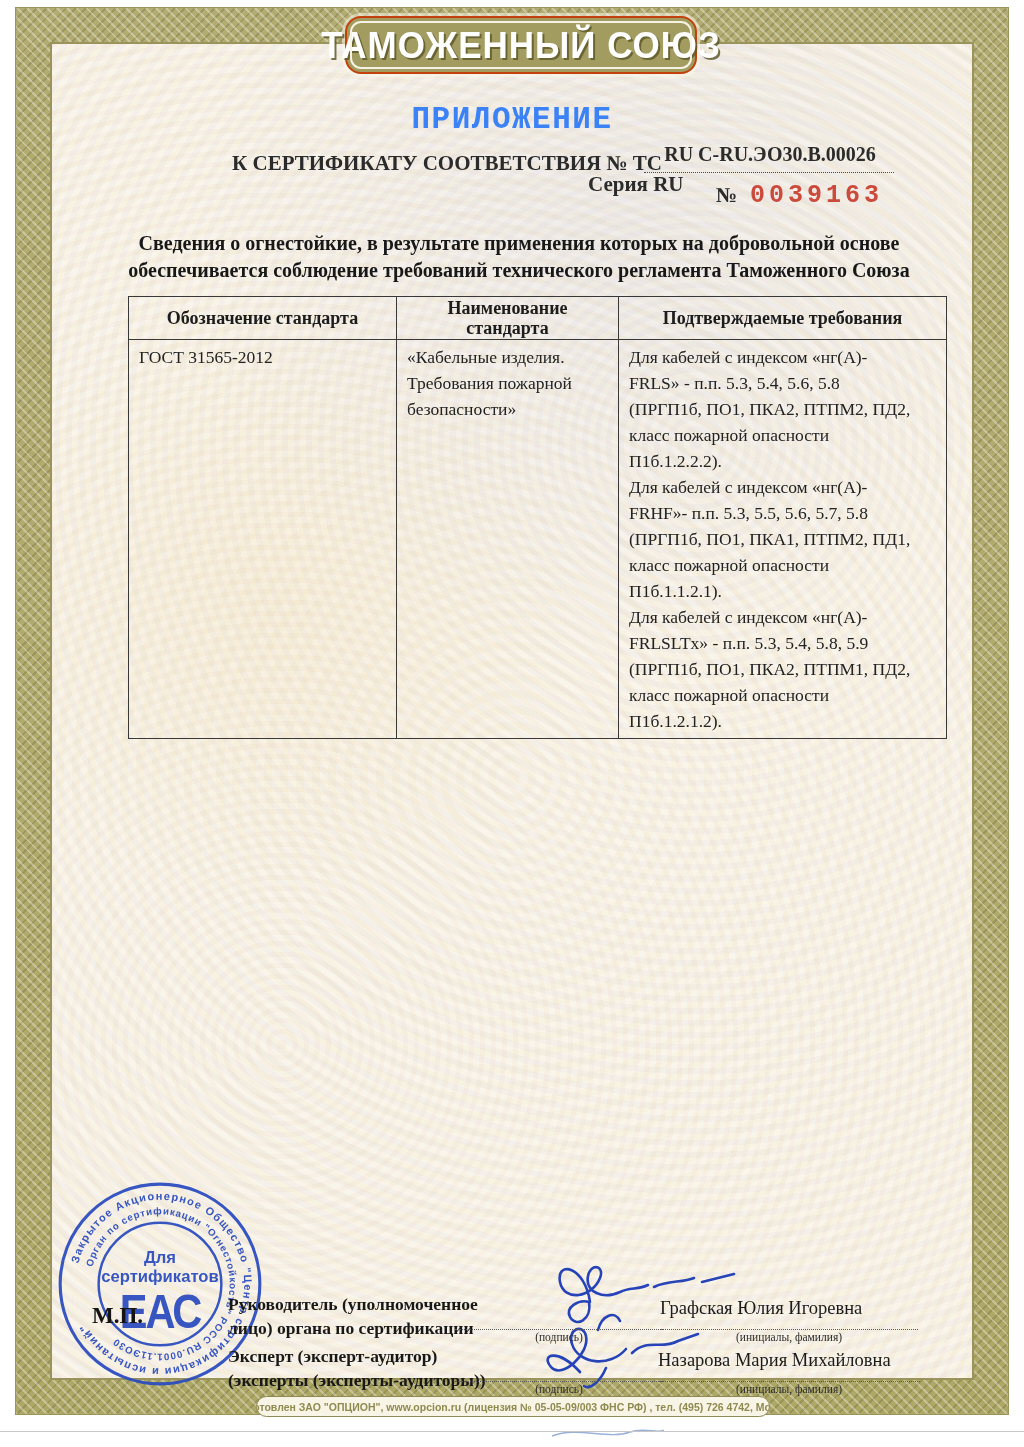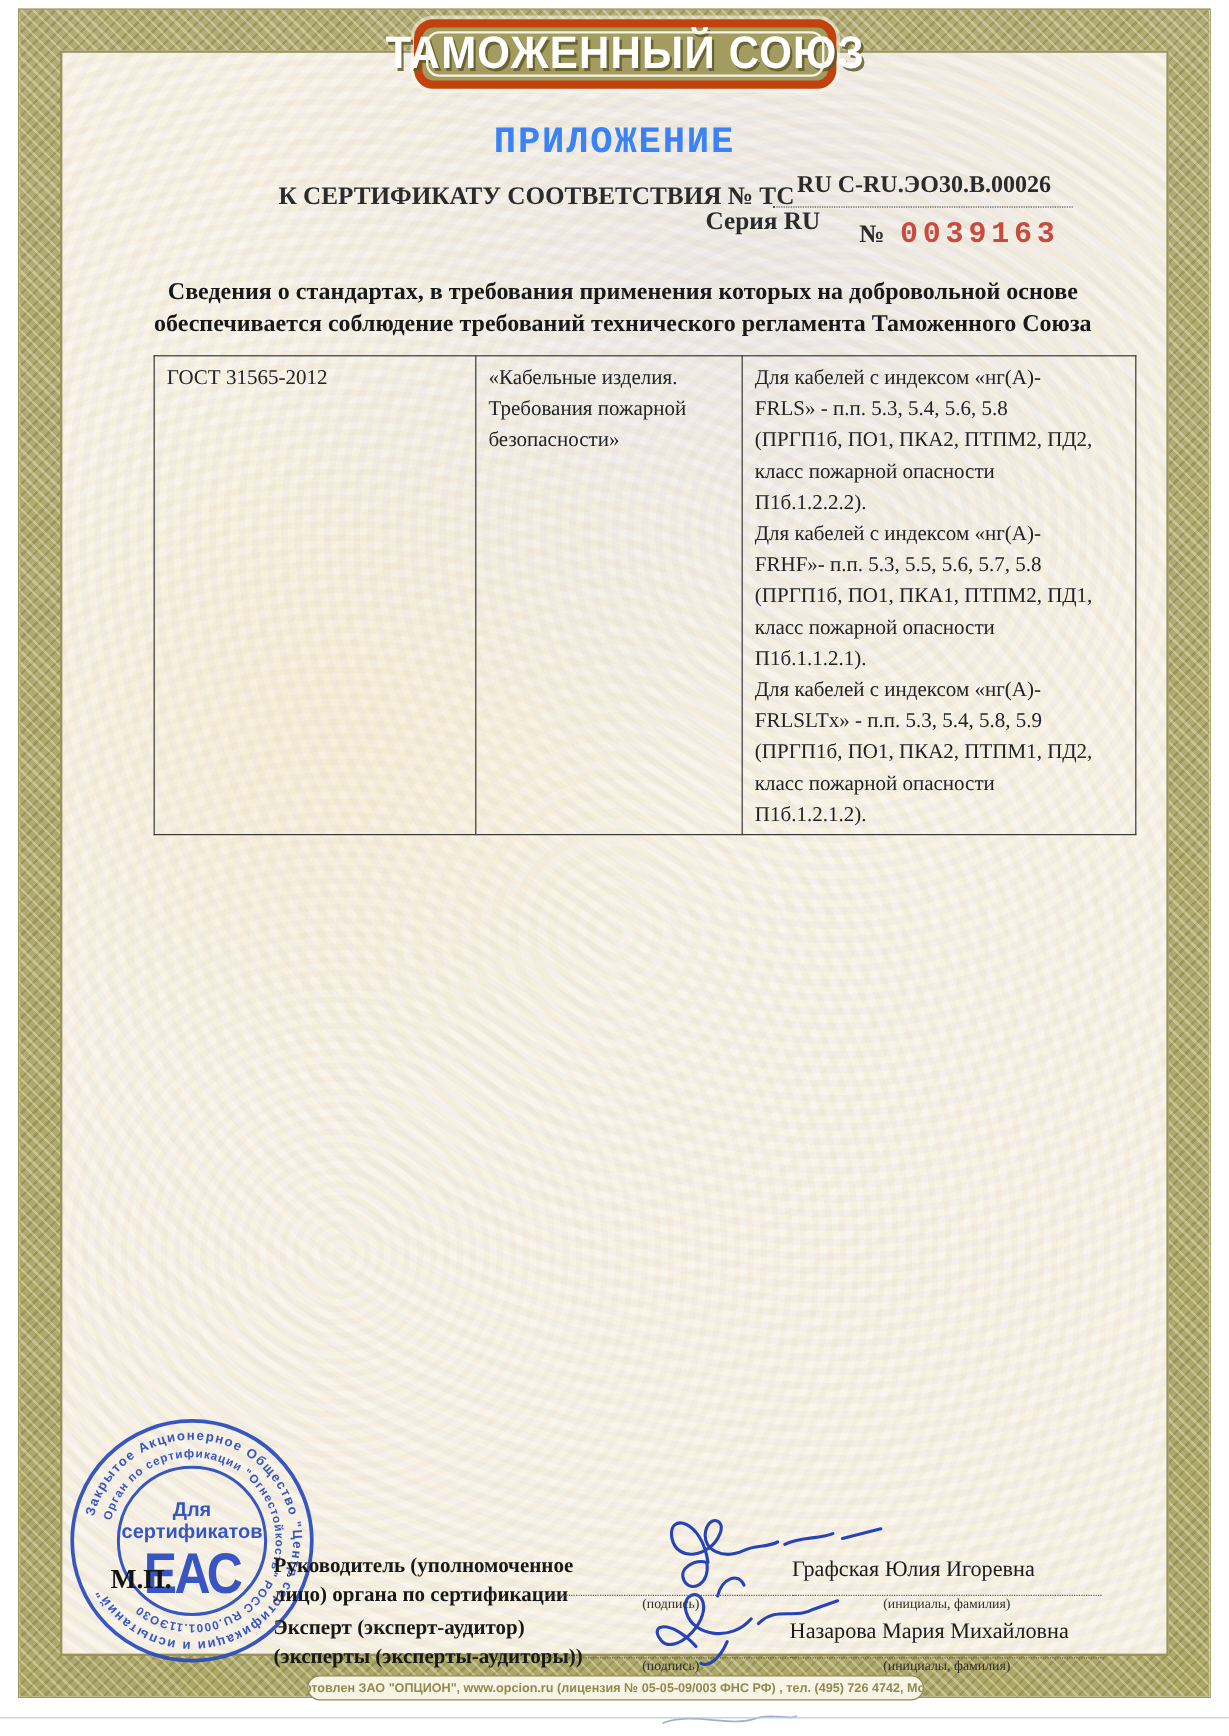--- a/index.html
+++ b/index.html
@@ -23,21 +23,21 @@
     background-image:
       radial-gradient(circle at 62% 14%, rgba(150,160,220,.10), rgba(0,0,0,0) 34%),
       radial-gradient(circle at 24% 42%, rgba(230,200,120,.12), rgba(0,0,0,0) 30%),
       repeating-radial-gradient(circle at 70% 30%, rgba(120,130,200,.045) 0 6px, rgba(0,0,0,0) 6px 12px),
       repeating-radial-gradient(circle at 25% 75%, rgba(205,150,90,.05) 0 5px, rgba(0,0,0,0) 5px 11px),
       repeating-radial-gradient(circle at 50% 55%, rgba(220,205,120,.07) 0 8px, rgba(0,0,0,0) 8px 16px);
   }
   
   .badge{
     position:absolute;left:345px;top:16px;width:352px;height:58px;
-    background:#a29c60;border:7px solid #c2410c;border-radius:16px;
+    background:#a29c60;border:2px solid #c2410c;border-radius:16px;
     display:flex;align-items:center;justify-content:center;box-sizing:border-box;
     box-shadow:0 0 0 3px rgba(250,247,235,.55);
   }
   .badge::after{content:"";position:absolute;inset:3px;border:2px solid #f6f3e4;border-radius:11px;pointer-events:none;}
   .badge-text{
     font-family:"Liberation Sans", sans-serif;font-weight:700;font-size:35px;
     color:#fff;letter-spacing:1px;transform:scaleY(1.08);
     text-shadow:2px 2px 0 rgba(96,91,44,.85);white-space:nowrap;
   }
   
@@ -110,30 +110,36 @@
 </div>
 
 <div class="title">ПРИЛОЖЕНИЕ</div>
 <div class="cert-line">К СЕРТИФИКАТУ СООТВЕТСТВИЯ  № ТС</div>
 <div class="cert-number">RU C-RU.ЭО30.В.00026</div>
 <div class="cert-underline"></div>
 <div class="series-label">Серия RU</div>
 <div class="numero-sign">№</div>
 <div class="serial">0039163</div>
 
-<div class="intro">Сведения о стандартах, в требования применения которых на добровольной основе
+<div class="intro">Сведения о огнестойкие, в результате применения которых на добровольной основе
 обеспечивается соблюдение требований технического регламента Таможенного Союза</div>
 
 <table class="standards">
   <colgroup>
       <col style="width:268px">
       <col style="width:222px">
       <col style="width:328px">
     </colgroup>
   <tbody>
+      <tr>
+    <th>Обозначение стандарта</th>
+    <th>Наименование
+стандарта</th>
+    <th>Подтверждаемые требования</th>
+  </tr>
   <tr class="row-2">
     <td>ГОСТ 31565-2012</td>
     <td>«Кабельные изделия.
 Требования пожарной
 безопасности»</td>
     <td class="dense">Для кабелей с индексом «нг(А)-
 FRLS» - п.п. 5.3, 5.4, 5.6, 5.8
 (ПРГП1б, ПО1, ПКА2, ПТПМ2, ПД2,
 класс пожарной опасности
 П1б.1.2.2.2).

